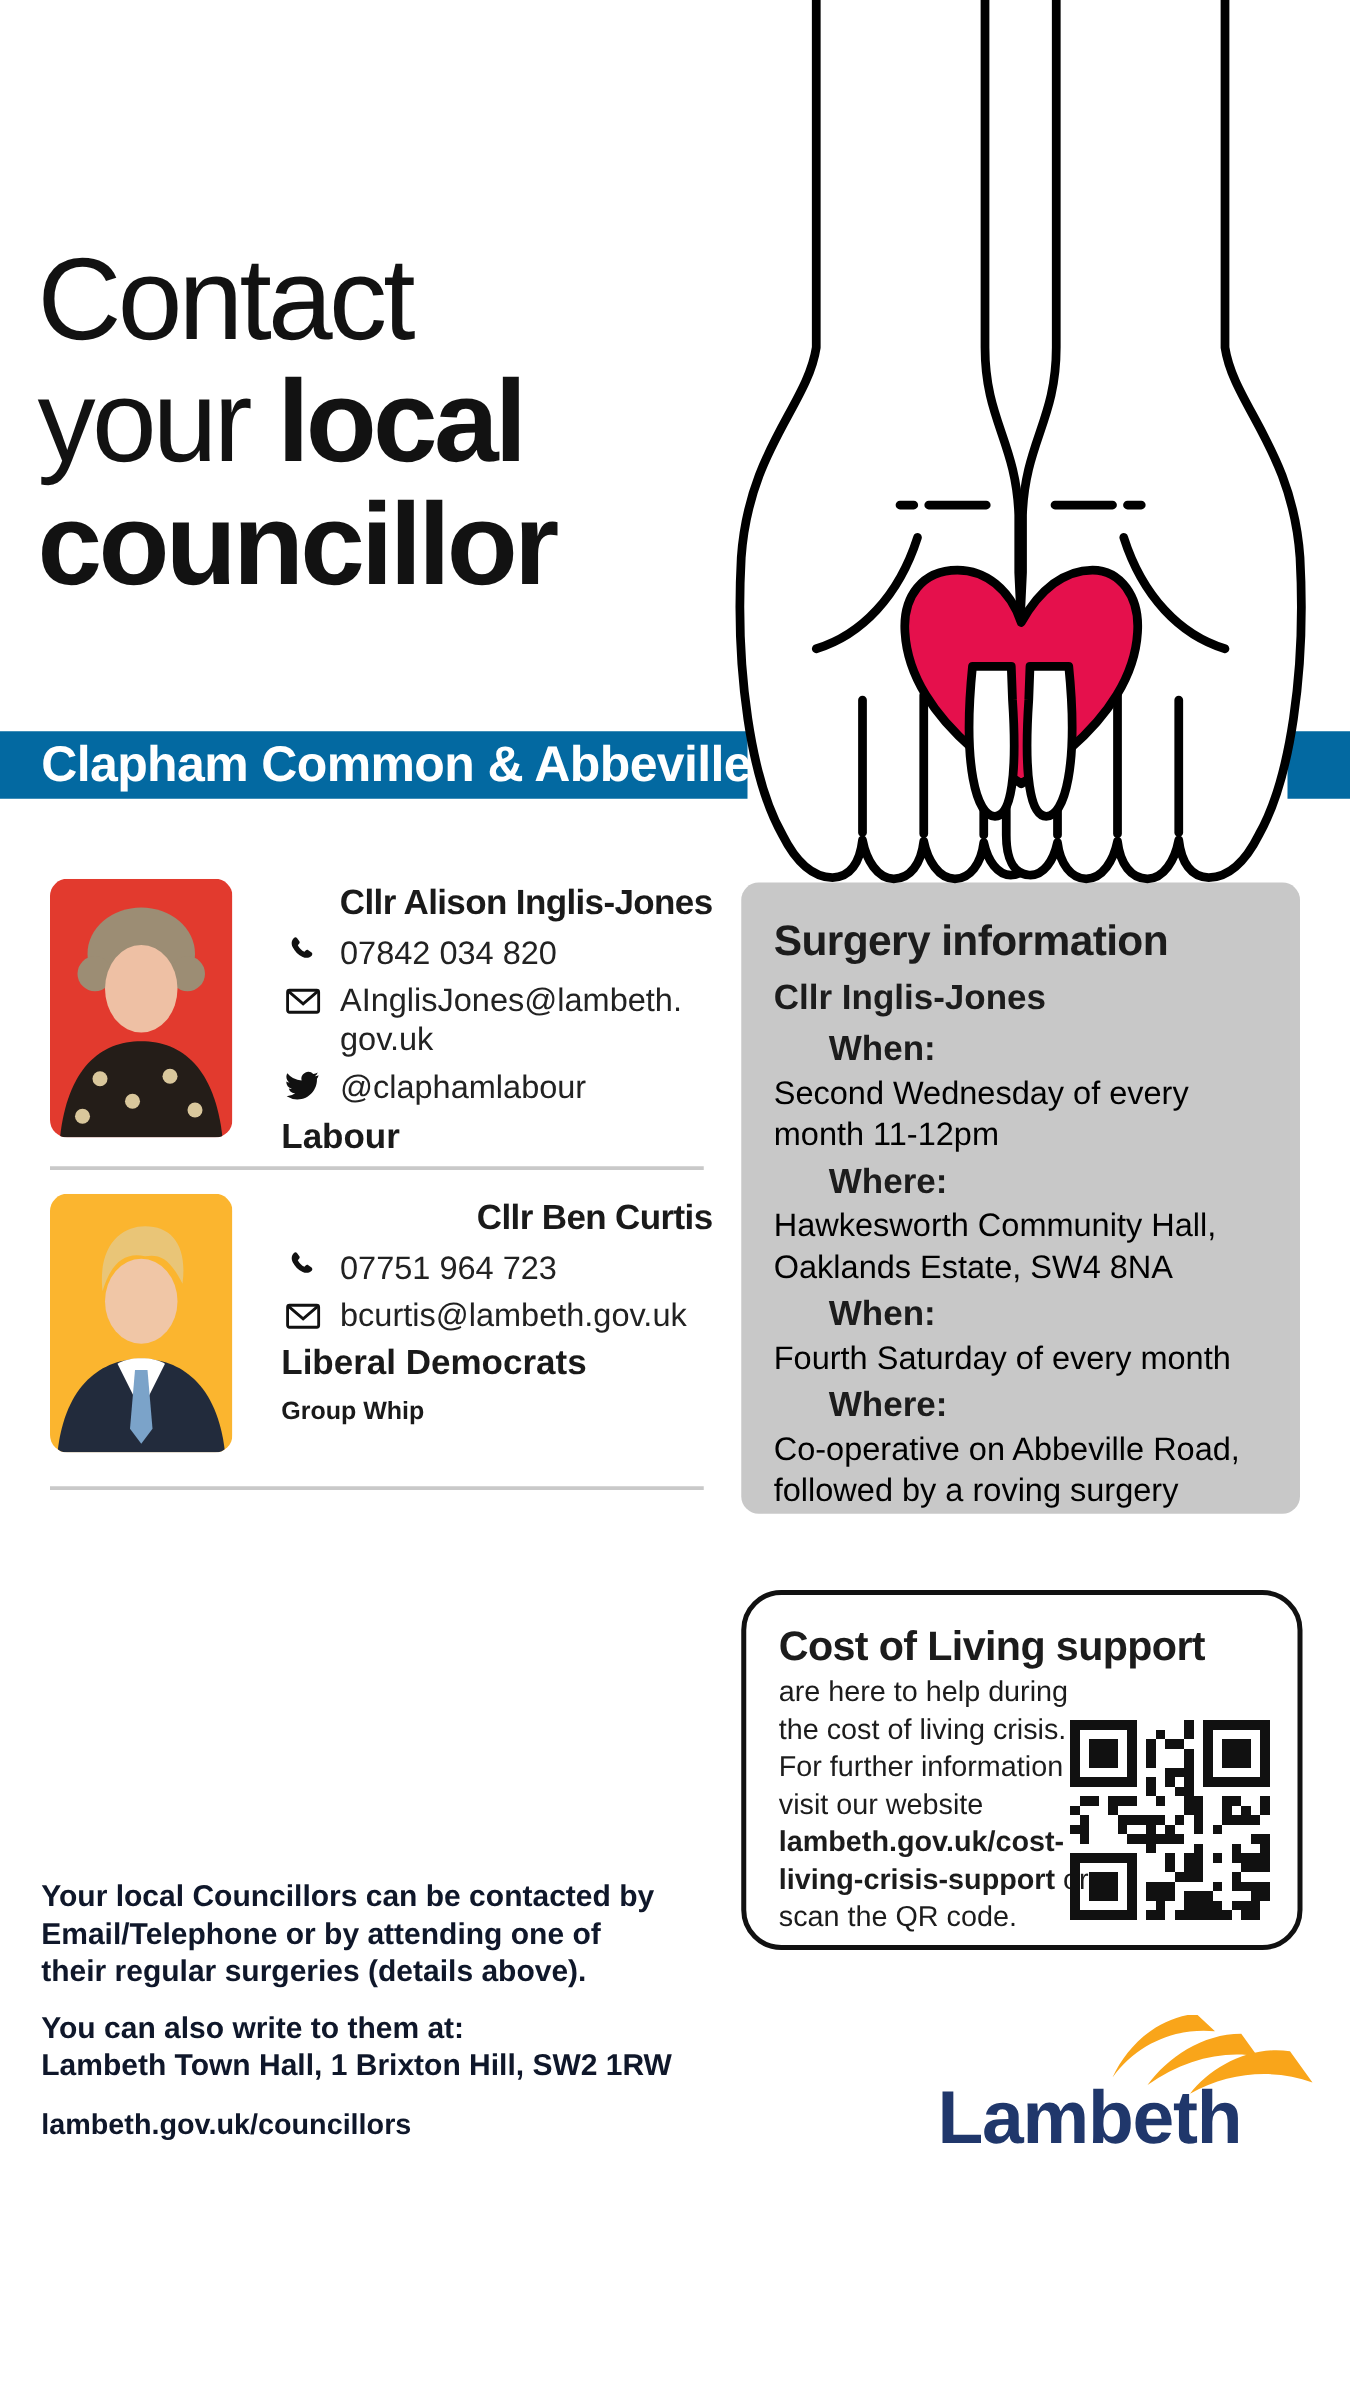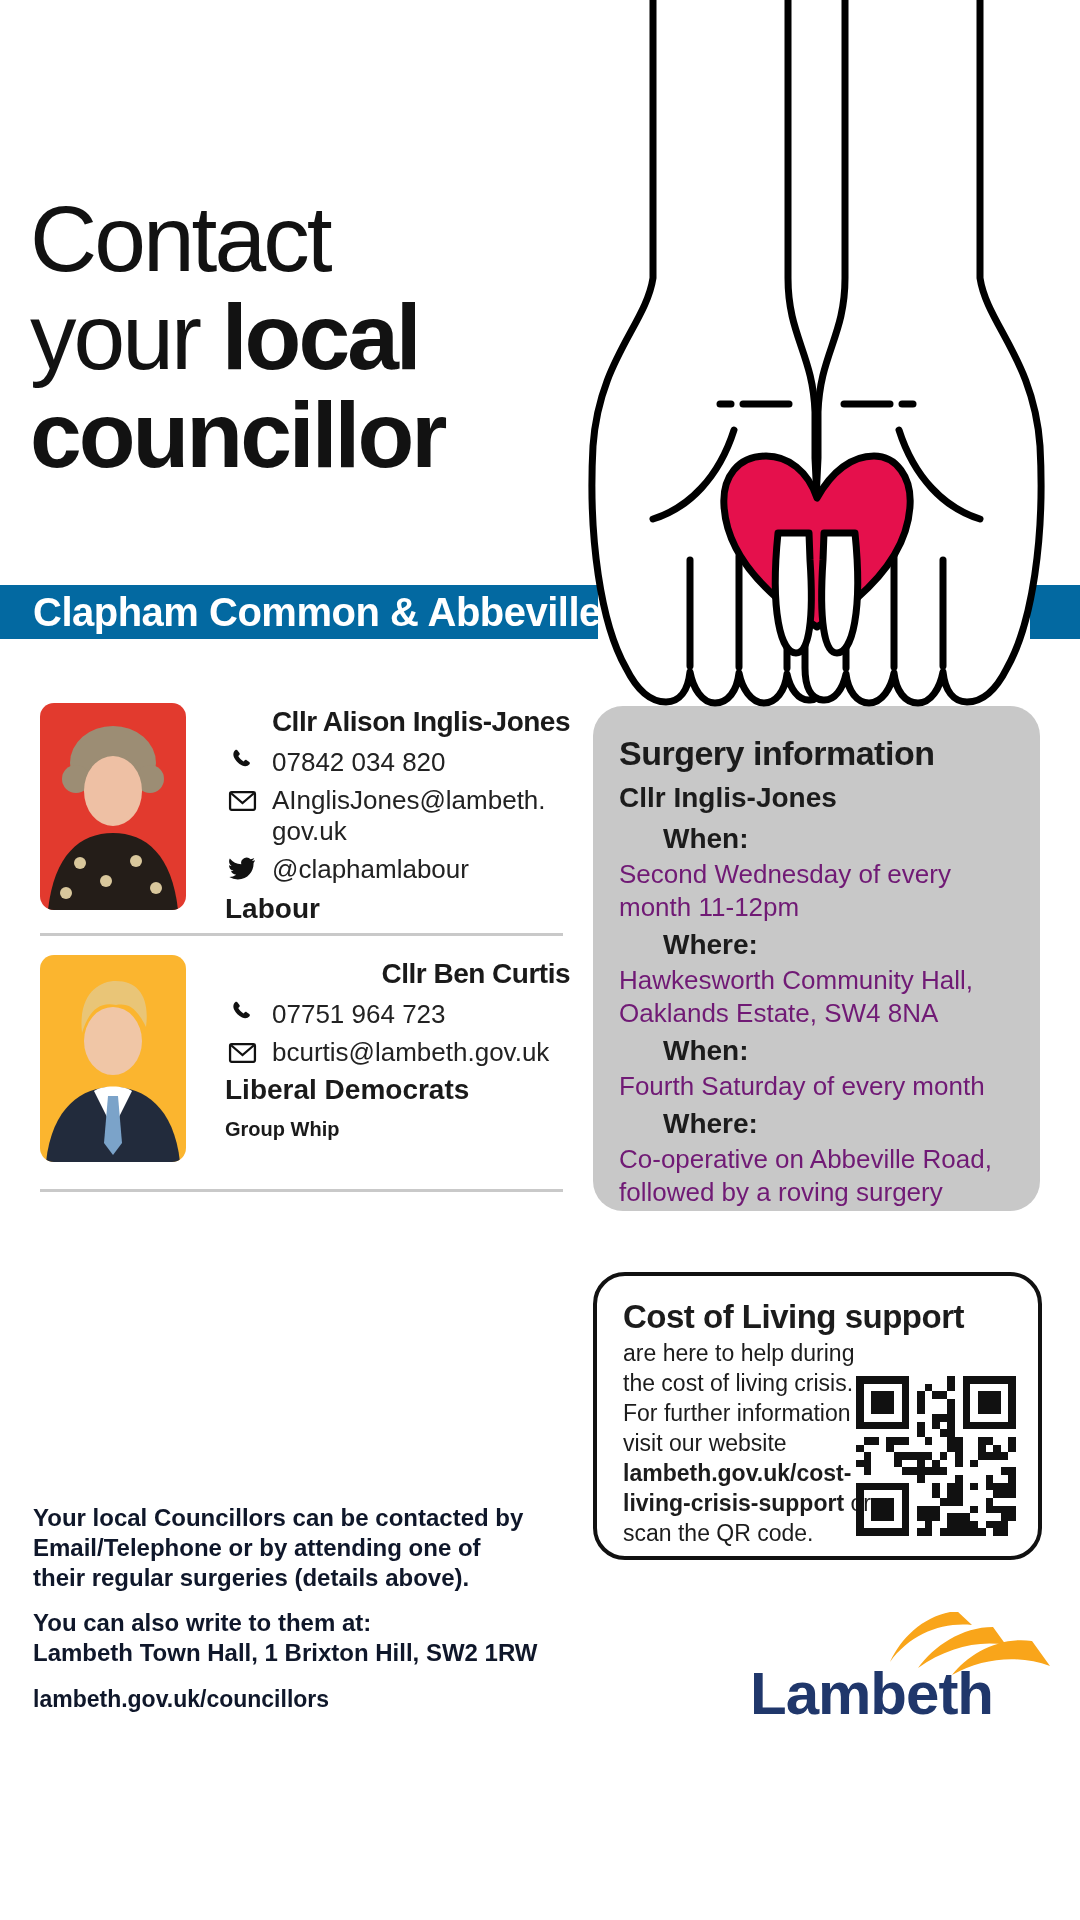--- a/index.html
+++ b/index.html
@@ -19,26 +19,26 @@
   .photo{left:40px;width:146px;height:207px;border-radius:14px;overflow:hidden;z-index:2;}
   .c-text{left:225px;width:345px;color:#1a1a1a;}
   .c-name{font-size:28px;font-weight:700;letter-spacing:-0.5px;white-space:nowrap;text-align:right;}
   .c-row{font-size:26px;color:#222;}
   .c-row .ic{position:absolute;left:3px;top:1px;}
   .c-row .val{display:block;padding-left:47px;line-height:31px;}
   .party{font-size:28px;font-weight:700;}
   .role{font-size:20px;font-weight:700;}
   .divider{left:40px;width:523px;height:3px;background:#c9c9c9;}
   
-  .surgery{left:593px;top:706px;width:447px;height:505px;background:#c8c8c8;border-radius:30px;
+  .surgery{left:593px;top:706px;width:447px;height:505px;background:#c8c8c8;border-radius:14px;
            box-sizing:border-box;padding:26px 26px;z-index:2;color:#1c1c1c;}
   .s-title{font-size:34px;font-weight:700;letter-spacing:-0.5px;line-height:42px;}
   .s-sub{font-size:28px;font-weight:700;line-height:40px;margin-top:4px;}
   .s-label{font-size:28px;font-weight:700;line-height:38px;margin-top:2px;margin-left:44px;}
-  .s-text{font-size:26px;line-height:33px;color:#701a75;}
+  .s-text{font-size:26px;line-height:33px;color:#000000;}
   
   .cost{left:593px;top:1272px;width:449px;height:288px;background:#fff;border:4px solid #111;
         border-radius:32px;box-sizing:border-box;padding:20px 26px;z-index:2;color:#1c1c1c;}
   .cost-title{font-size:33px;font-weight:700;letter-spacing:-0.5px;line-height:42px;}
   .cost-intro{font-size:23px;line-height:30px;margin-top:4px;}
   .cost-body{font-size:23px;line-height:30px;width:262px;}
   .cost-body b{font-weight:700;}
   .qr{position:absolute;right:22px;top:100px;width:160px;height:160px;}
   
   .foot{left:33px;color:#0f172a;font-weight:700;}

